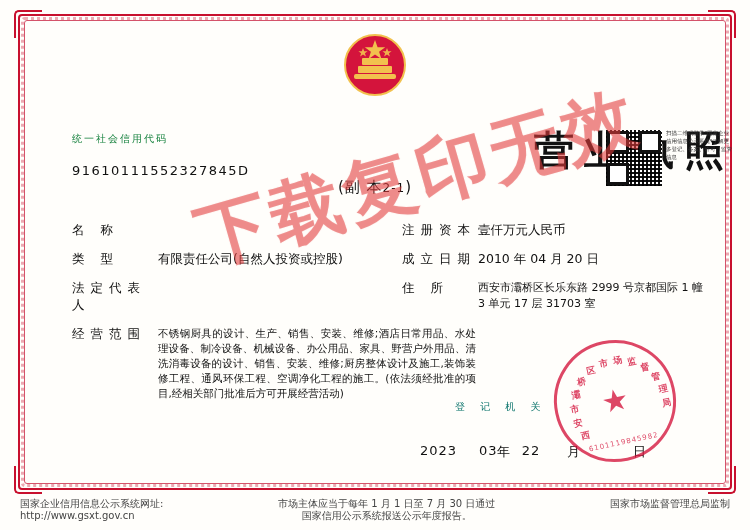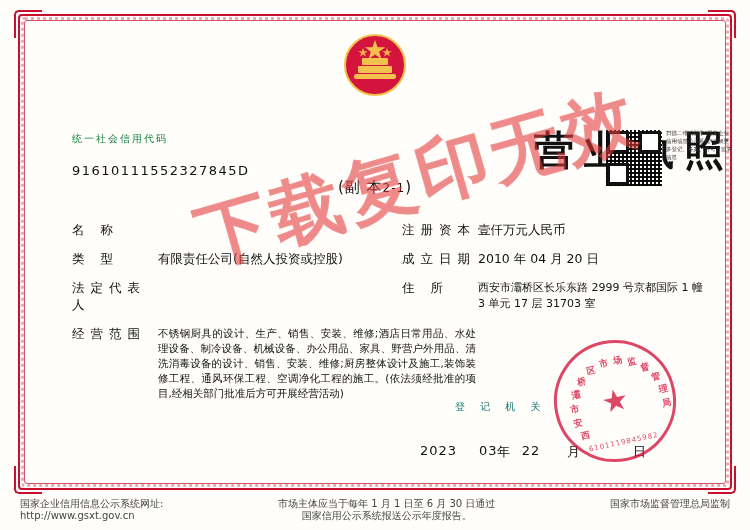--- a/index.html
+++ b/index.html
@@ -286,21 +286,21 @@
   </div>
 
   <div class="watermark">下载复印无效</div>
 
   <div class="footer">
     <div class="left">
       <div class="ftl">国家企业信用信息公示系统网址:</div>
       <div class="ftl" style="text-align:left">http://www.gsxt.gov.cn</div>
     </div>
     <div class="mid">
-      <div>市场主体应当于每年 1 月 1 日至 6 月 30 日通过</div>
+      <div>市场主体应当于每年 1 月 1 日至 7 月 30 日通过</div>
       <div>国家信用公示系统报送公示年度报告。</div>
     </div>
     <div class="right">
       <div>国家市场监督管理总局监制</div>
     </div>
   </div>
 
 </div>
 
 </body></html>

